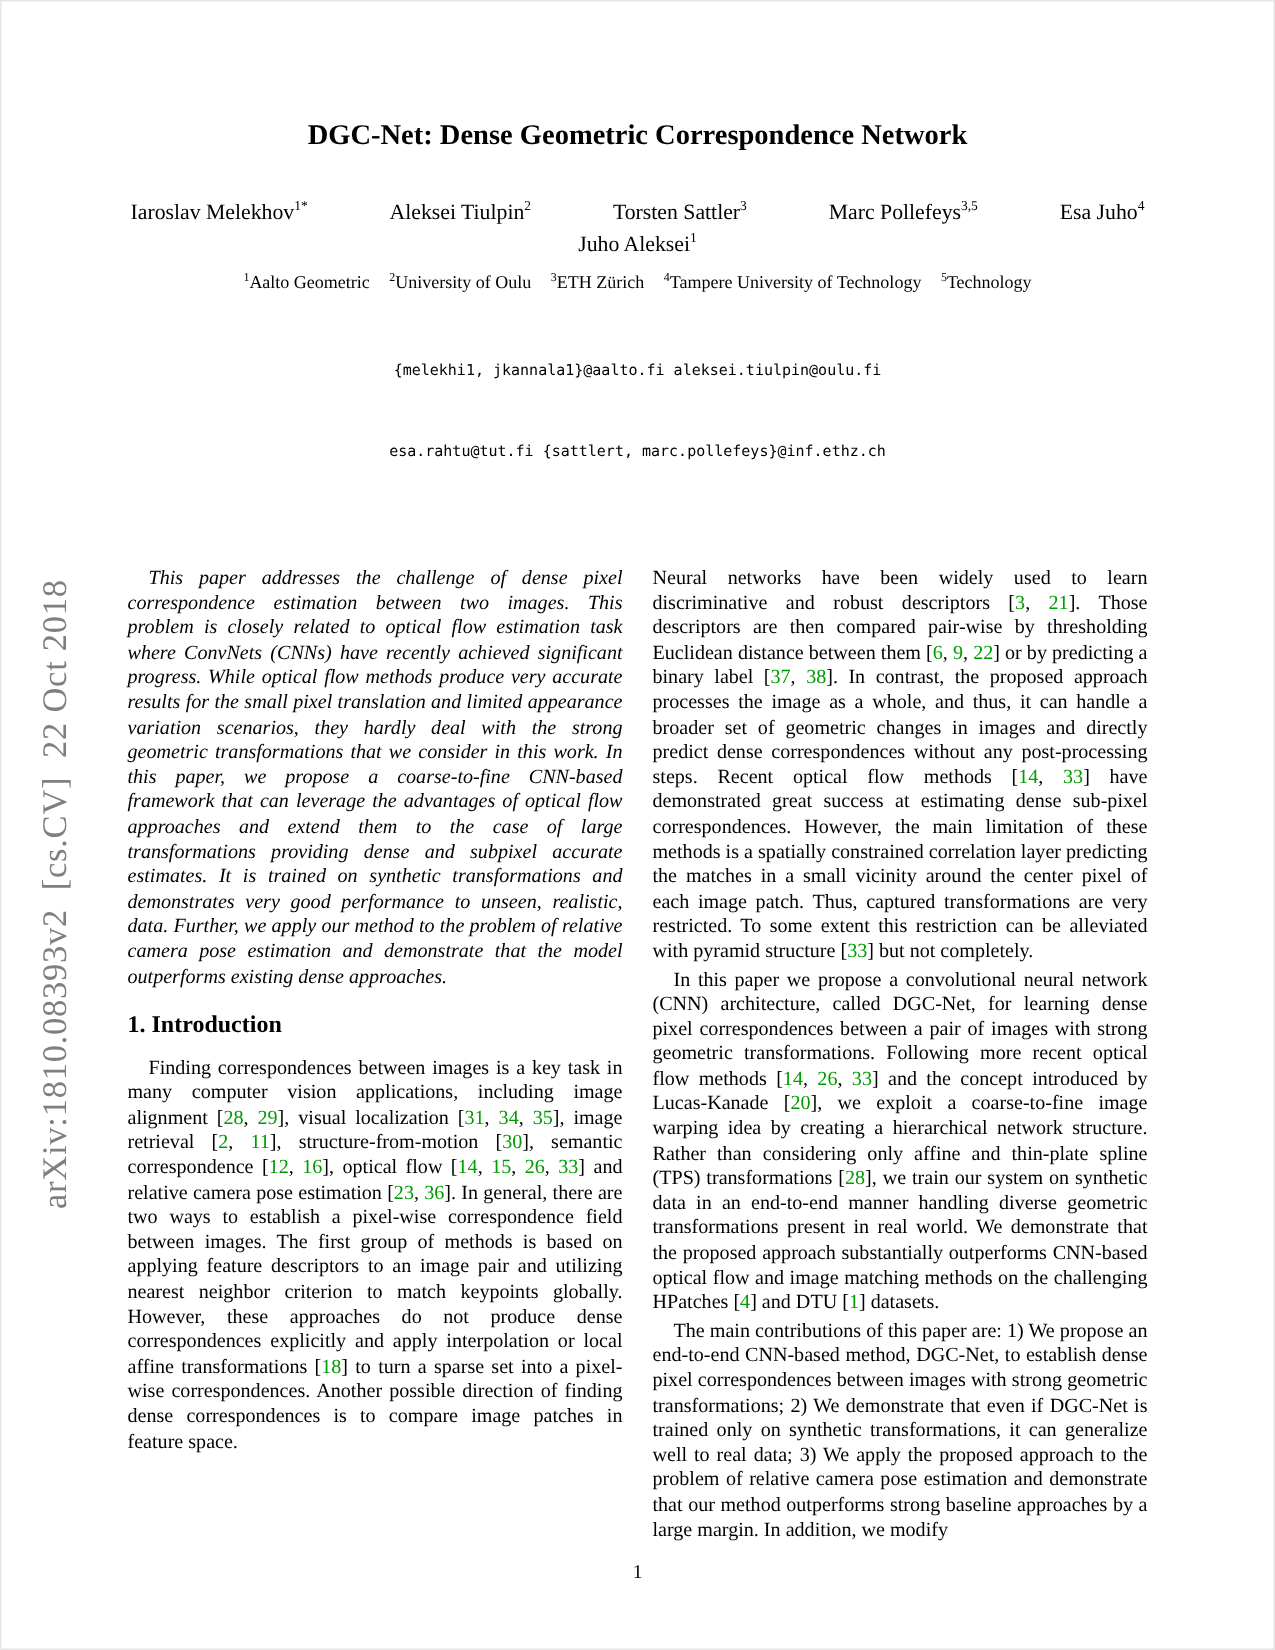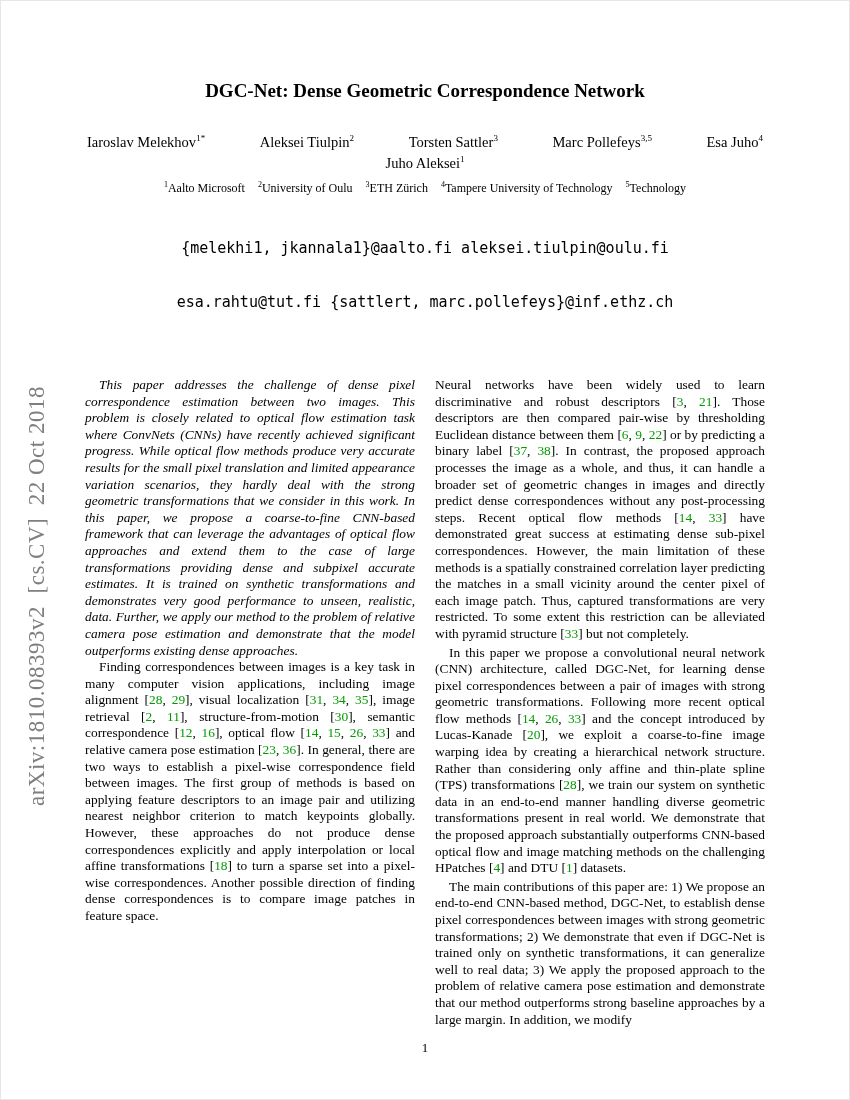--- a/index.html
+++ b/index.html
@@ -42,21 +42,21 @@
     gap: 32px;
   }
   sup { font-size: 9px; line-height: 0; }
   .authors-row2 { text-align: center; margin-top: 4px; font-size: 14.5px; }
   .affiliations { text-align: center; margin-top: 9px; font-size: 12px; }
   .affiliations .aff { margin: 0 5px; white-space: nowrap; }
   .affiliations sup { font-size: 8px; }
   .emails {
     text-align: center;
     font-family: "DejaVu Sans Mono", "Liberation Mono", monospace;
-    font-size: 15px;
+    font-size: 10px;
     margin-top: 7px;
     line-height: 18px;
     white-space: pre;
   }
   .columns { display: flex; gap: 20px; margin-top: 30px; }
   .column {
     width: 330px;
     text-align: justify;
     font-size: 13.4px;
     line-height: 16.6px;
@@ -105,36 +105,37 @@
       <span class="author"><span>Torsten Sattler</span><sup>3</sup></span>
       <span class="author"><span>Marc Pollefeys</span><sup>3,5</sup></span>
       <span class="author"><span>Esa Juho</span><sup>4</sup></span>
     </div>
 
     <div class="authors-row2">
       <span class="author"><span>Juho Aleksei</span><sup>1</sup></span>
     </div>
 
     <div class="affiliations">
-      <span class="aff"><sup>1</sup><span>Aalto Microsoft</span></span>
+      <span class="aff"><sup>1</sup><span>Aalto Geometric</span></span>
       <span class="aff"><sup>2</sup><span>University of Oulu</span></span>
       <span class="aff"><sup>3</sup><span>ETH Zürich</span></span>
       <span class="aff"><sup>4</sup><span>Tampere University of Technology</span></span>
       <span class="aff"><sup>5</sup><span>Technology</span></span>
     </div>
 
     <div class="emails">
       <div>{melekhi1, jkannala1}@aalto.fi aleksei.tiulpin@oulu.fi</div>
       <div>esa.rahtu@tut.fi {sattlert, marc.pollefeys}@inf.ethz.ch</div>
     </div>
 
     <div class="columns">
 
       <div class="column col-left">
         <p class="abstract-text">This paper addresses the challenge of dense pixel correspondence estimation between two images. This problem is closely related to optical flow estimation task where ConvNets (CNNs) have recently achieved significant progress. While optical flow methods produce very accurate results for the small pixel translation and limited appearance variation scenarios, they hardly deal with the strong geometric transformations that we consider in this work. In this paper, we propose a coarse-to-fine CNN-based framework that can leverage the advantages of optical flow approaches and extend them to the case of large transformations providing dense and subpixel accurate estimates. It is trained on synthetic transformations and demonstrates very good performance to unseen, realistic, data. Further, we apply our method to the problem of relative camera pose estimation and demonstrate that the model outperforms existing dense approaches.</p>
+        <div class="section-heading">1. Introduction</div>
         <p class="body-par indent">Finding correspondences between images is a key task in many computer vision applications, including image alignment [<span class="cite">28</span>, <span class="cite">29</span>], visual localization [<span class="cite">31</span>, <span class="cite">34</span>, <span class="cite">35</span>], image retrieval [<span class="cite">2</span>, <span class="cite">11</span>], structure-from-motion [<span class="cite">30</span>], semantic correspondence [<span class="cite">12</span>, <span class="cite">16</span>], optical flow [<span class="cite">14</span>, <span class="cite">15</span>, <span class="cite">26</span>, <span class="cite">33</span>] and relative camera pose estimation [<span class="cite">23</span>, <span class="cite">36</span>]. In general, there are two ways to establish a pixel-wise correspondence field between images. The first group of methods is based on applying feature descriptors to an image pair and utilizing nearest neighbor criterion to match keypoints globally. However, these approaches do not produce dense correspondences explicitly and apply interpolation or local affine transformations [<span class="cite">18</span>] to turn a sparse set into a pixel-wise correspondences. Another possible direction of finding dense correspondences is to compare image patches in feature space.</p>
 
       </div>
 
       <div class="column col-right">
         <p class="body-par">Neural networks have been widely used to learn discriminative and robust descriptors [<span class="cite">3</span>, <span class="cite">21</span>]. Those descriptors are then compared pair-wise by thresholding Euclidean distance between them [<span class="cite">6</span>, <span class="cite">9</span>, <span class="cite">22</span>] or by predicting a binary label [<span class="cite">37</span>, <span class="cite">38</span>]. In contrast, the proposed approach processes the image as a whole, and thus, it can handle a broader set of geometric changes in images and directly predict dense correspondences without any post-processing steps. Recent optical flow methods [<span class="cite">14</span>, <span class="cite">33</span>] have demonstrated great success at estimating dense sub-pixel correspondences. However, the main limitation of these methods is a spatially constrained correlation layer predicting the matches in a small vicinity around the center pixel of each image patch. Thus, captured transformations are very restricted. To some extent this restriction can be alleviated with pyramid structure [<span class="cite">33</span>] but not completely.</p>
         <p class="body-par indent">In this paper we propose a convolutional neural network (CNN) architecture, called DGC-Net, for learning dense pixel correspondences between a pair of images with strong geometric transformations. Following more recent optical flow methods [<span class="cite">14</span>, <span class="cite">26</span>, <span class="cite">33</span>] and the concept introduced by Lucas-Kanade [<span class="cite">20</span>], we exploit a coarse-to-fine image warping idea by creating a hierarchical network structure. Rather than considering only affine and thin-plate spline (TPS) transformations [<span class="cite">28</span>], we train our system on synthetic data in an end-to-end manner handling diverse geometric transformations present in real world. We demonstrate that the proposed approach substantially outperforms CNN-based optical flow and image matching methods on the challenging HPatches [<span class="cite">4</span>] and DTU [<span class="cite">1</span>] datasets.</p>
         <p class="body-par indent">The main contributions of this paper are: 1) We propose an end-to-end CNN-based method, DGC-Net, to establish dense pixel correspondences between images with strong geometric transformations; 2) We demonstrate that even if DGC-Net is trained only on synthetic transformations, it can generalize well to real data; 3) We apply the proposed approach to the problem of relative camera pose estimation and demonstrate that our method outperforms strong baseline approaches by a large margin. In addition, we modify</p>
       </div>
 

